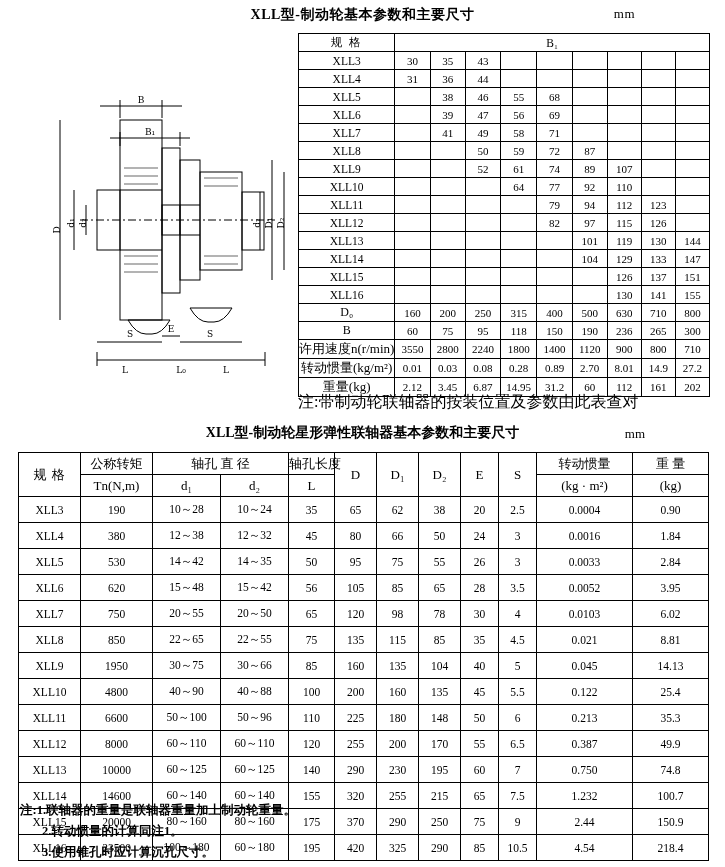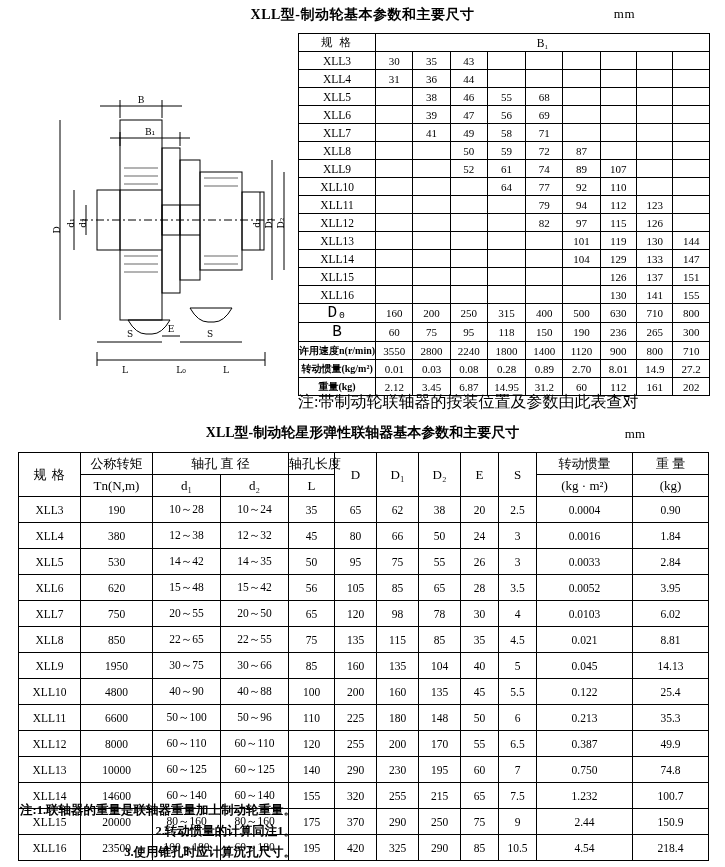--- a/index.html
+++ b/index.html
@@ -78,28 +78,26 @@
     width: 43px;
   }
   #table1 td.b1head {
     font-size: 11.5px;
   }
   #table1 td.hdr {
     font-size: 11.5px;
     letter-spacing: 2px;
   }
   #table1 td.lbl {
-    font-size: 16px;
+    font-size: 12px;
     letter-spacing: 0;
-    font-family: Liberation Mono, monospace;
   }
   #table1 td.lbl-small {
-    font-size: 10px;
+    font-size: 13px;
     letter-spacing: 0;
-    font-weight: bold;
   }
   .note1 {
     position: absolute;
     left: 298px;
     top: 392px;
     font-size: 16px;
   }
 
   
   #title2 {
@@ -145,21 +143,21 @@
   
   #notes {
     position: absolute;
     left: 20px;
     top: 800px;
     font-size: 12.5px;
     line-height: 21px;
     font-weight: bold;
   }
   #notes div { white-space: nowrap; }
-  .indent { padding-left: 22px; text-align: right; }
+  .indent { padding-left: 22px; }
 </style>
 </head>
 <body>
 
 <div class="page">
 
   <div id="title1">
     <span>XLL型-制动轮基本参数和主要尺寸</span>
     <span class="unit">mm</span>
   </div>

